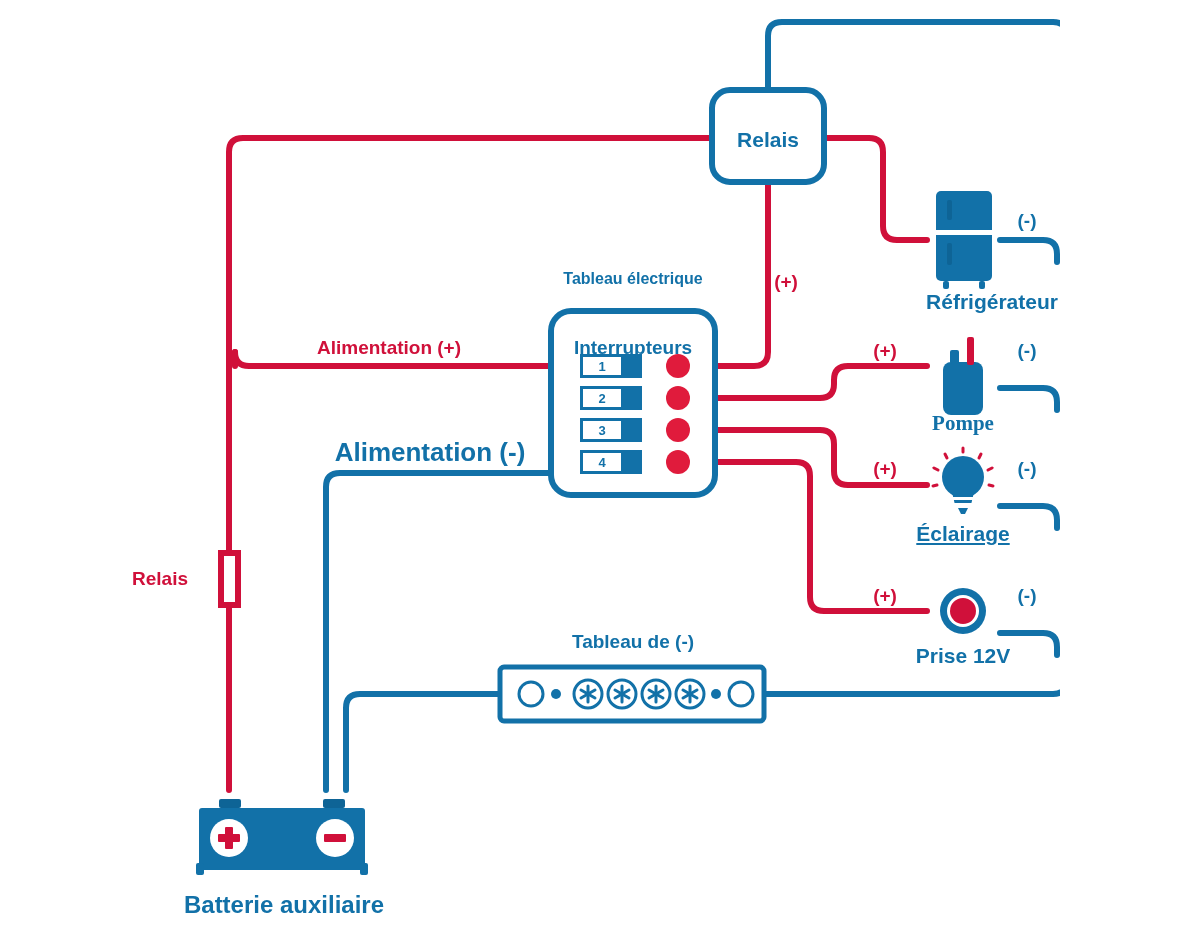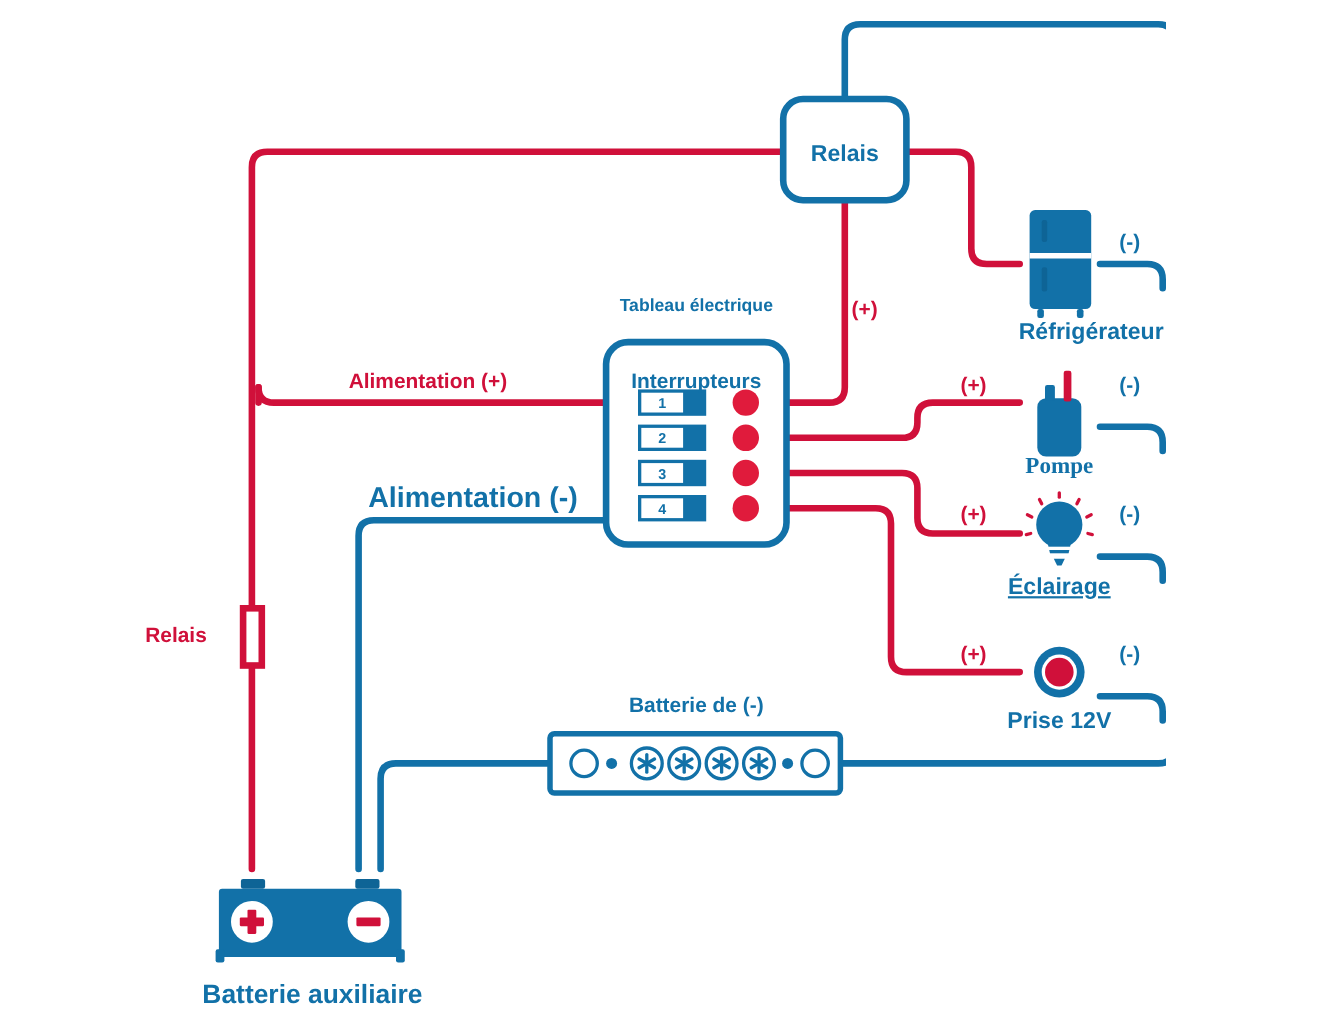--- a/index.html
+++ b/index.html
@@ -207,21 +207,21 @@
   <div class="lbl lbl-blue center-x" style="left:602px; top:392px; font-size:13px;">2</div>
   <div class="lbl lbl-blue center-x" style="left:602px; top:424px; font-size:13px;">3</div>
   <div class="lbl lbl-blue center-x" style="left:602px; top:456px; font-size:13px;">4</div>
 
   <div class="lbl lbl-red center-x" style="left:389px; top:338px; font-size:19px;">Alimentation (+)</div>
 
   <div class="lbl lbl-blue center-x" style="left:430px; top:439px; font-size:26px;">Alimentation (-)</div>
 
   <div class="lbl lbl-red" style="left:132px; top:569px; font-size:19px;">Relais</div>
 
-  <div class="lbl lbl-blue center-x" style="left:633px; top:632px; font-size:19px;">Batterie de (-)</div>
+  <div class="lbl lbl-blue center-x" style="left:633px; top:632px; font-size:19px;">Tableau de (-)</div>
 
   <div class="lbl lbl-blue center-x" style="left:284px; top:893px; font-size:24px;">Batterie auxiliaire</div>
 
   <div class="lbl lbl-red center-x" style="left:786px; top:272px; font-size:19px;">(+)</div>
 
   <div class="lbl lbl-blue center-x" style="left:963px; top:291px; font-size:21px;margin-left:29px;">Réfrigérateur</div>
   <div class="lbl lbl-blue center-x" style="left:1027px; top:211px; font-size:19px;">(-)</div>
 
   <div class="lbl lbl-blue center-x" style="left:963px; top:413px; font-size:21px;font-family:Liberation Serif, serif;">Pompe</div>
   <div class="lbl lbl-red center-x" style="left:885px; top:341px; font-size:19px;">(+)</div>

